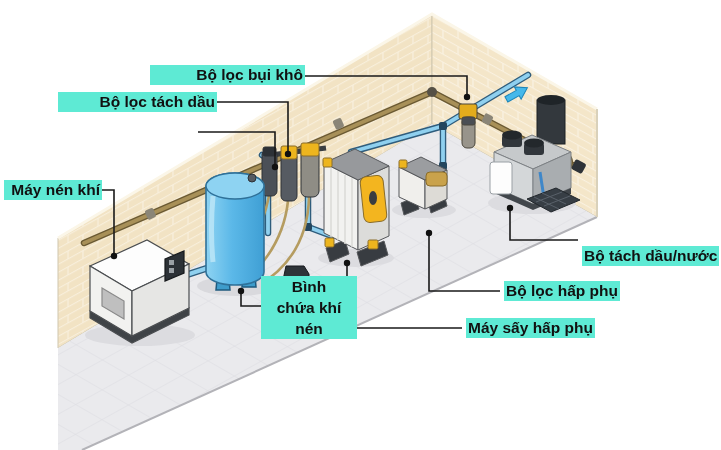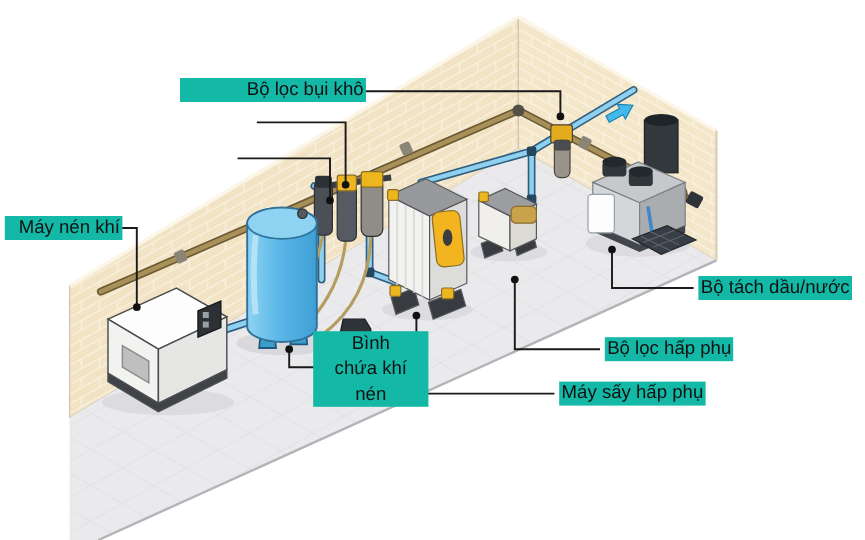--- a/index.html
+++ b/index.html
@@ -1,20 +1,20 @@
 <!DOCTYPE html>
 <html><head>
 <meta charset="utf-8">
 <style>
   html,body{margin:0;padding:0;background:#ffffff;}
   #stage{position:relative;width:721px;height:450px;background:#ffffff;overflow:hidden;
          font-family:"Liberation Sans","DejaVu Sans",sans-serif;}
   #scene{position:absolute;left:0;top:0;}
-  .lbl{position:absolute;font-weight:normal;font-size:15.5px;line-height:20px;color:#111;
-       background:#14b8a6;padding:0 2px;white-space:nowrap;}
+  .lbl{position:absolute;font-weight:bold;font-size:15.5px;line-height:20px;color:#111;
+       background:#5eead4;padding:0 2px;white-space:nowrap;}
   .lbl.right{text-align:right;}
   .lbl.multi{white-space:pre-line;text-align:center;}
 </style>
 </head>
 <body>
 
 <div id="stage">
 
 <svg id="scene" width="721" height="450" viewBox="0 0 721 450">
   <defs>
@@ -214,25 +214,26 @@
     <circle cx="241" cy="291" r="3.2"></circle>
         <circle cx="347" cy="263" r="3.2"></circle>
     <circle cx="429" cy="233" r="3.2"></circle>
         <circle cx="510" cy="208" r="3.2"></circle>
   </g>
 </svg>
 
   <div class="lbl right" style="left:4px;top:180px;width:94px;">Máy nén khí</div>
 
 
+  <div class="lbl right" style="left:58px;top:92px;width:155px;">Bộ lọc tách dầu</div>
 
   <div class="lbl right" style="left:150px;top:65px;width:151px;">Bộ lọc bụi khô</div>
 
   <div class="lbl multi" style="left:261px;top:276px;width:92px;line-height:21px;">Bình
 chứa khí
 nén</div>
 
   <div class="lbl" style="left:504px;top:281px;">Bộ lọc hấp phụ</div>
 
   <div class="lbl" style="left:466px;top:318px;">Máy sấy hấp phụ</div>
 
-  <div class="lbl" style="left:582px;top:230px;text-align:center;">Bộ tách dầu/nước</div>
+  <div class="lbl" style="left:582px;top:246px;text-align:center;">Bộ tách dầu/nước</div>
 </div>
 
 </body></html>

